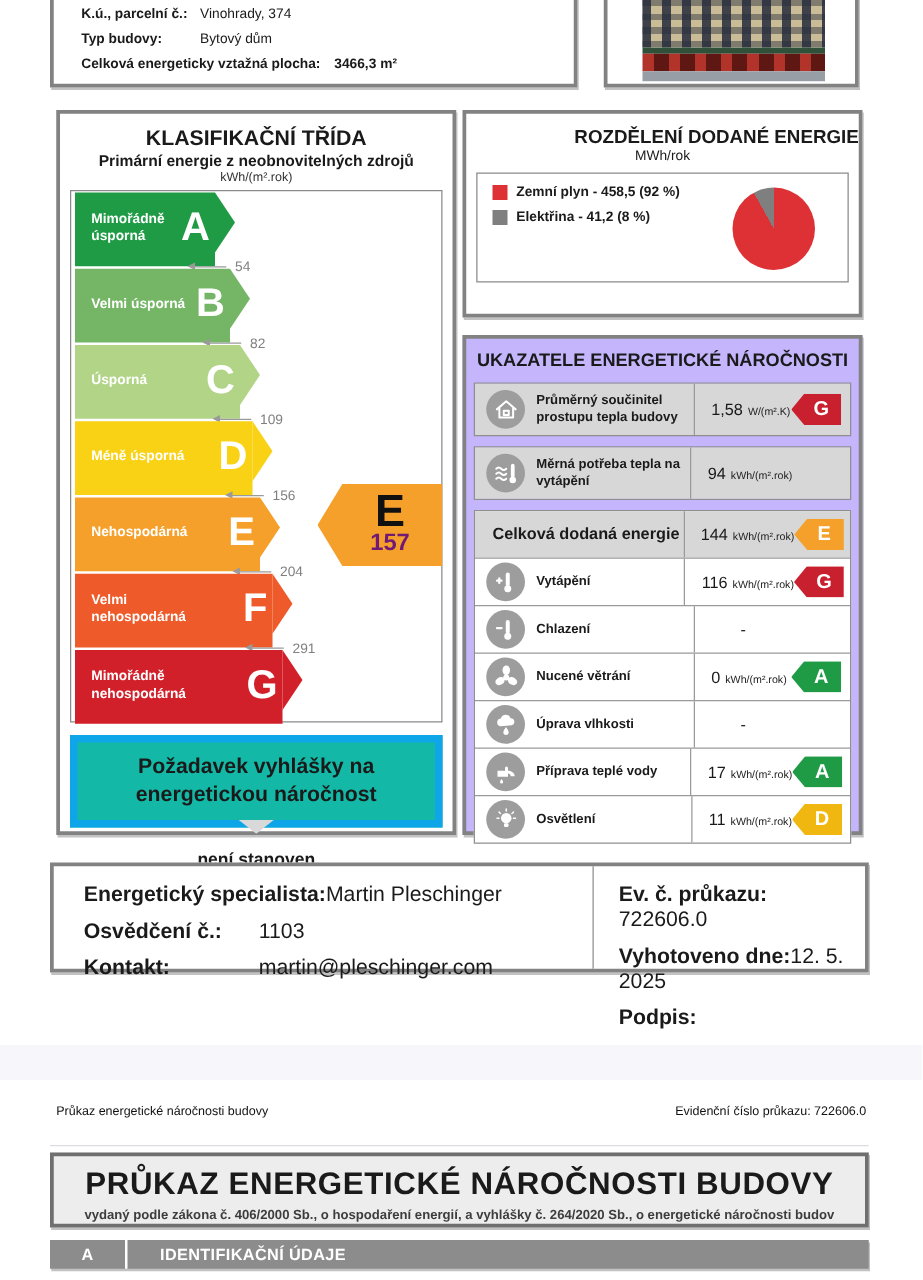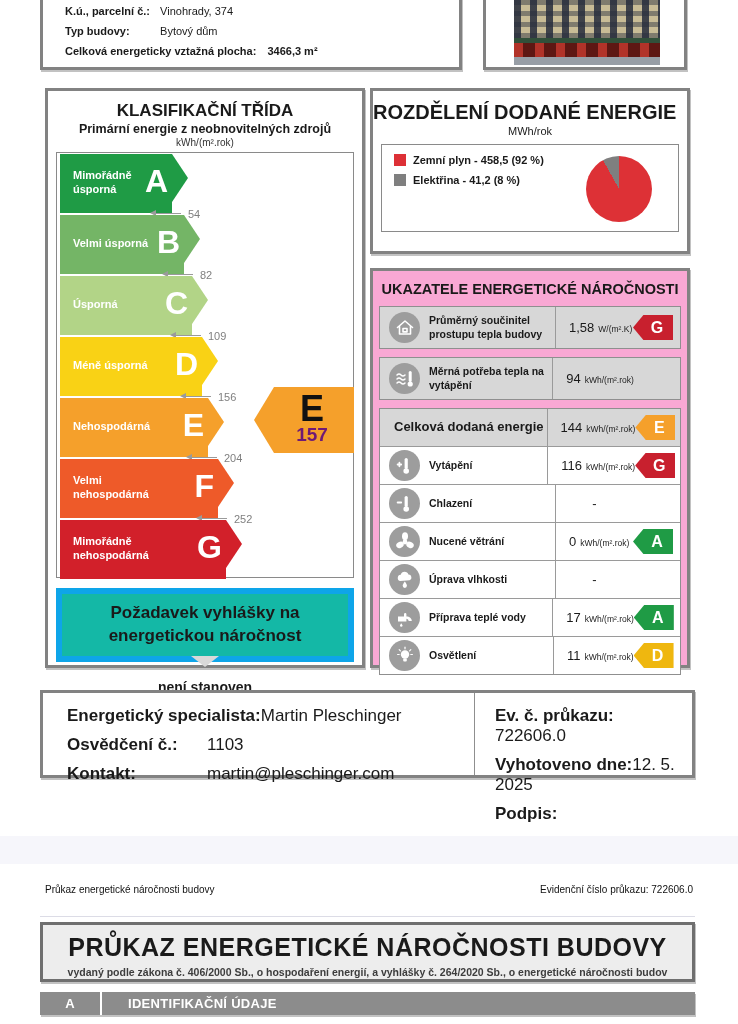--- a/index.html
+++ b/index.html
@@ -53,32 +53,32 @@
   .marker-letter{font-weight:bold;font-size:36px;line-height:.85;color:#111;}
   .marker-value{font-weight:bold;font-size:19px;color:#701a75;}
   .req-box{position:relative;margin-top:10px;background:#14b8a6;border:6px solid #0ea5e9;text-align:center;
     font-weight:bold;font-size:17px;line-height:1.35;padding:8px 4px;}
   .req-box::after{content:"";position:absolute;left:50%;bottom:-11px;transform:translateX(-50%);
     border-left:14px solid transparent;border-right:14px solid transparent;border-top:11px solid #d9d9d9;}
   .req-value{text-align:center;font-weight:bold;font-size:14px;margin-top:17px;}
 
   
   #pie-panel{left:370px;top:88px;width:320px;height:166px;}
-  .pp-title{text-align:left;font-weight:bold;font-size:20px;margin-top:10px;}
+  .pp-title{text-align:right;font-weight:bold;font-size:15px;margin-top:10px;}
   .pp-unit{text-align:center;font-size:11px;margin-top:1px;}
   .pp-inner{margin:7px 8px;border:1px solid #8a8a8a;height:88px;display:flex;padding:9px 12px;box-sizing:border-box;}
   .legend{display:flex;flex-direction:column;gap:8px;}
   .legend-item{display:flex;align-items:flex-start;gap:7px;}
   .legend-swatch{width:12px;height:12px;margin-top:0;flex:0 0 auto;}
   .legend-text{font-weight:bold;font-size:11px;}
   .pie{margin-left:auto;margin-right:14px;margin-top:2px;width:66px;height:66px;border-radius:50%;
     background:conic-gradient(#dd3136 0deg 331deg,#7f7f7f 331deg 360deg);}
 
   
-  #ind-panel{left:370px;top:268px;width:320px;height:400px;background:#f9a8d4;padding:5px 6px;}
+  #ind-panel{left:370px;top:268px;width:320px;height:400px;background:#c4b5fd;padding:5px 6px;}
   .ip-title{text-align:center;font-weight:bold;font-size:14.5px;margin:5px 0 9px;}
   .ind-box{border:1px solid #8f8f8f;background:#fff;margin-bottom:8px;}
   .ind-row{display:flex;align-items:stretch;min-height:41px;}
   .ind-row.h37{min-height:37px;}
   .ind-row.grayrow{background:#d7d7d7;}
   .ind-box .ind-row + .ind-row{border-top:1px solid #9a9a9a;}
   .ind-label-col{width:176px;box-sizing:border-box;display:flex;align-items:center;gap:9px;padding-left:9px;border-right:1px solid #9a9a9a;}
   .ind-label{font-weight:bold;font-size:10.5px;line-height:1.3;}
   .ind-label.big{font-size:13px;padding-left:5px;}
   .ind-icon{flex:0 0 auto;width:31px;height:31px;border-radius:50%;background:#9d9d9d;display:flex;align-items:center;justify-content:center;}
@@ -217,21 +217,21 @@
 
       <div class="arrow">
         <div class="bar cls-f w-f">
           <span class="arrow-label">Velmi nehospodárná</span>
           <span class="arrow-letter">F</span>
         </div>
       </div>
       <div class="gap">
           <span class="tick ml-f">
             <span class="tline"></span>
-            <span class="tnum">252</span>
+            <span class="tnum">291</span>
           </span>
         </div>
 
       <div class="arrow">
         <div class="bar cls-g w-g">
           <span class="arrow-label">Mimořádně nehospodárná</span>
           <span class="arrow-letter">G</span>
         </div>
       </div>
 

